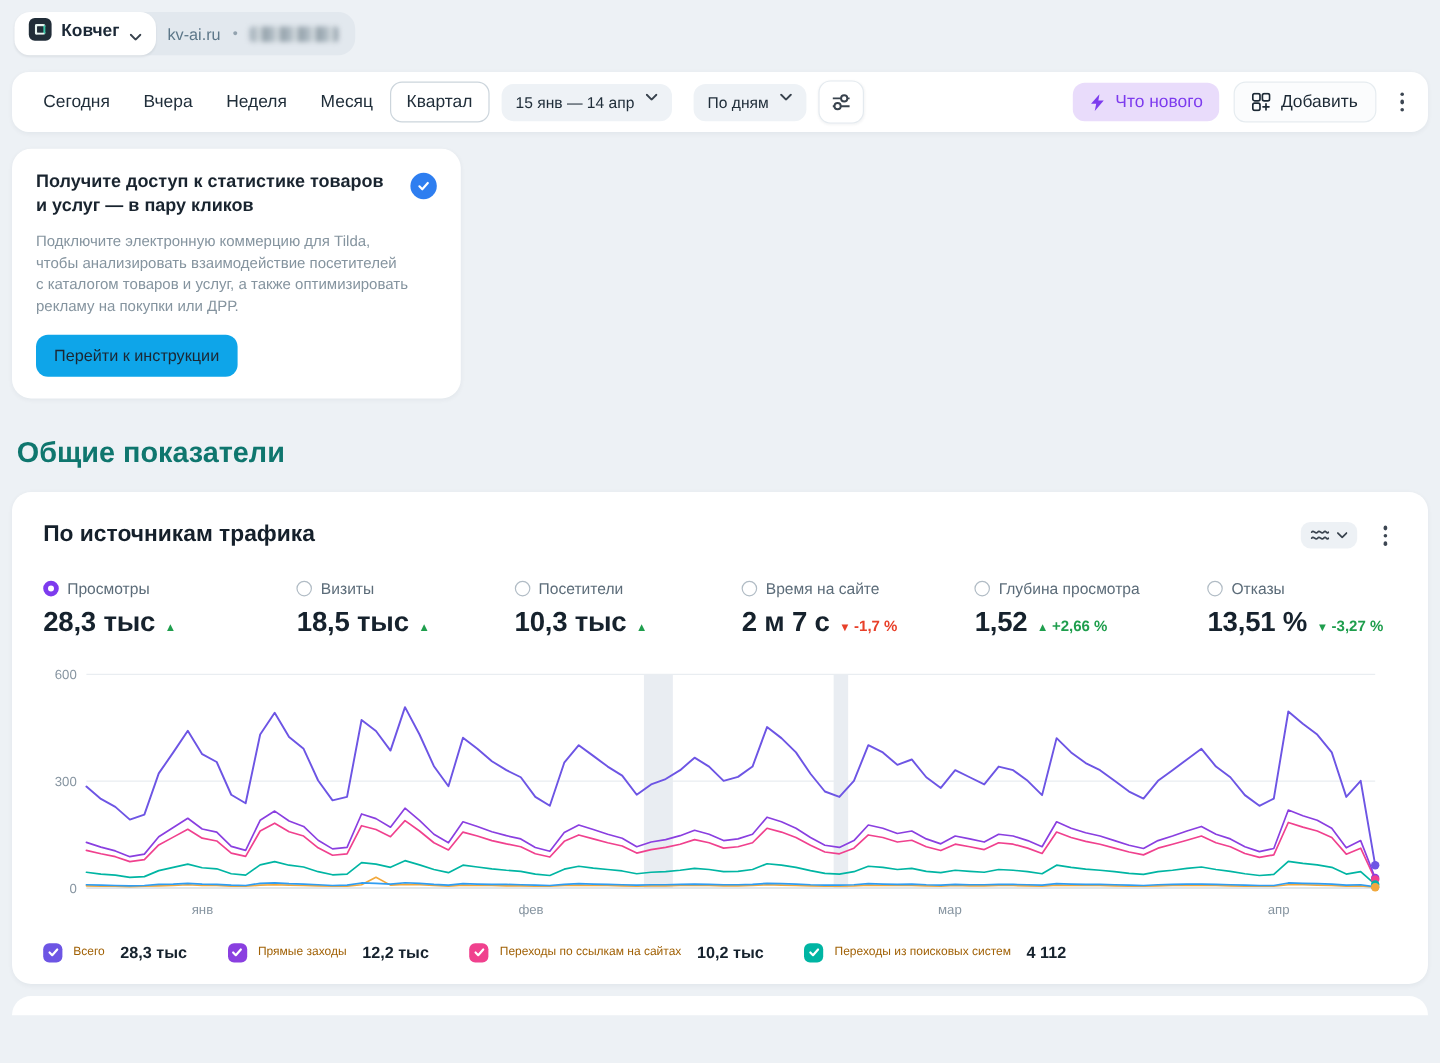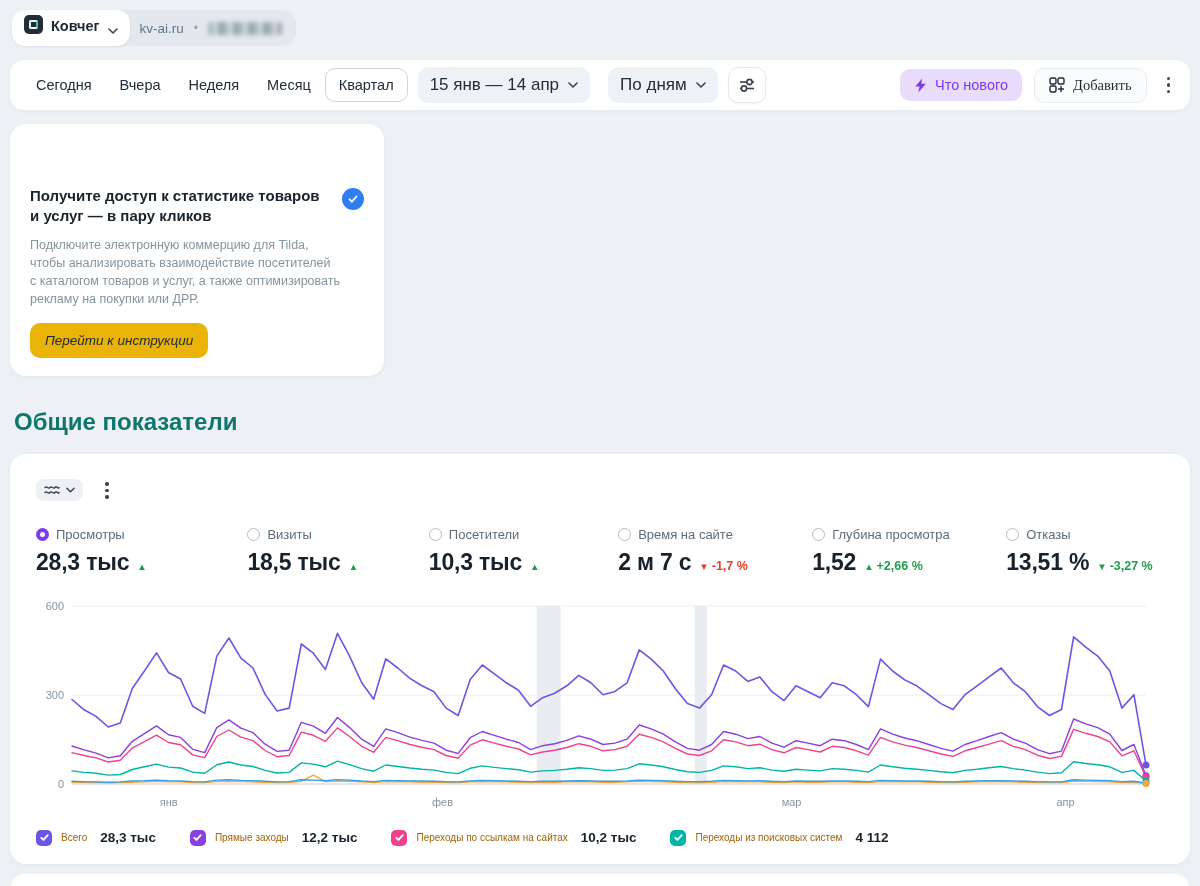--- a/index.html
+++ b/index.html
@@ -31,36 +31,36 @@
     background:
       linear-gradient(135deg, rgba(176,89,79,.65) 0 35%, rgba(0,0,0,0) 35%),
       repeating-conic-gradient(#9aa4ad 0 25%, #c8cfd5 0 50%);
     background-size:100% 100%, 8px 8px; }
   .chev path { stroke:#39434e; stroke-width:1.6; fill:none; stroke-linecap:round; stroke-linejoin:round; }
 
   
   .toolbar { margin:10px 10px 0; height:50px; display:flex; align-items:center; padding:0 12px; }
   .tab { font-size:14.5px; color:#202e3a; padding:8px 13px; border:1px solid transparent; border-radius:10px; background:none; cursor:pointer; font-family:inherit; }
   .tab.active { border-color:#ccd5dc; }
-  .pill { display:flex; align-items:center; gap:9px; background:#eef2f6; border-radius:10px; padding:8px 12px; font-size:17px; color:#202e3a; cursor:pointer; margin-left:10px; }
+  .pill { display:flex; gap:9px; background:#eef2f6; border-radius:10px; padding:8px 12px; font-size:13px; color:#202e3a; cursor:pointer; margin-left:10px; }
   .pill.gran { margin-left:18px; }
   .sq-btn { margin-left:10px; width:38px; height:36px; border:1px solid #e4eaef; border-radius:10px; background:#fff; display:flex; align-items:center; justify-content:center; cursor:pointer; box-shadow:0 1px 2px rgba(24,42,56,.05); }
   .toolbar-right { margin-left:auto; display:flex; align-items:center; gap:12px; }
   .whats-new { display:flex; align-items:flex-end; gap:8px; background:#e9dcfb; border-radius:10px; padding:8px 14px; font-size:14.5px; font-weight:500; color:#7d3bee; border:none; cursor:pointer; font-family:inherit; }
-  .add-btn { display:flex; align-items:center; gap:8px; background:#fbfcfd; border:1px solid #e6ecf0; border-radius:10px; padding:8px 14px; font-size:14.5px; color:#1c2935; cursor:pointer; font-family:Liberation Serif, serif; }
+  .add-btn { display:flex; align-items:center; gap:8px; background:#fbfcfd; border:1px solid #e6ecf0; border-radius:10px; padding:8px 14px; font-size:14.5px; color:#1c2935; cursor:pointer; font-family:Liberation Sans, sans-serif; }
   .kebab { display:flex; flex-direction:column; gap:3px; padding:6px 8px; background:none; border:none; cursor:pointer; }
   .kebab i { width:3.5px; height:3.5px; border-radius:50%; background:#3c4652; }
 
   
   .promo { margin:14px 10px 0; width:374px; border-radius:16px; padding:18px 20px 18px; }
-  .promo-head { display:flex; gap:12px; align-items:flex-start; justify-content:space-between;margin-top:44px; }
+  .promo-head { display:flex; gap:12px; align-items:flex-start; justify-content:space-between; }
   .promo-title { font-size:15px; font-weight:700; line-height:1.35; color:#19242f; width:300px; }
   .check-badge { width:22px; height:22px; border-radius:50%; background:#2e7ef0; display:flex; align-items:center; justify-content:center; flex:none; margin-top:2px; }
   .promo-body { margin-top:9px; font-size:12.5px; line-height:1.45; color:#85949f; width:310px; }
-  .promo-cta { margin-top:15px; display:inline-block; background:#eab308; border:none; border-radius:10px; padding:10px 15px; font-size:13.5px; color:#1b2733; cursor:pointer; font-family:inherit;font-style:italic; }
+  .promo-cta { margin-top:15px; display:inline-block; background:#0ea5e9; border:none; border-radius:10px; padding:10px 15px; font-size:13.5px; color:#1b2733; cursor:pointer; font-family:inherit; }
 
   
   .section-title { margin:32px 0 18px; padding-left:14px; font-size:24px; font-weight:700; color:#0f766e; }
 
   
   .chart-card { margin:0 10px; border-radius:16px; padding:22px 26px 18px; }
   .chart-head { display:flex; align-items:center; justify-content:space-between; }
   .chart-title { font-size:19px; font-weight:600; color:#15202b; }
   .chart-head-right { display:flex; align-items:center; gap:14px; }
   .mini-pill { display:flex; align-items:center; gap:6px; background:#edf1f5; border-radius:8px; padding:5px 8px; border:none; cursor:pointer; }
@@ -169,20 +169,21 @@
     </span>
   </div>
   <div class="promo-body">Подключите электронную коммерцию для Tilda, чтобы анализировать взаимодействие посетителей с каталогом товаров и услуг, а также оптимизировать рекламу на покупки или ДРР.</div>
   <button class="promo-cta">Перейти к инструкции</button>
 </div>
 
 <h1 class="section-title">Общие показатели</h1>
 
 <div class="chart-card card">
   <div class="chart-head">
+    <div class="chart-title">По источникам трафика</div>
     <div class="chart-head-right">
       <button class="mini-pill">
         <svg width="16" height="12" viewBox="0 0 16 12">
           <path d="M1 3.5c2-2.4 3 2.4 5 0s3 2.4 5 0 3 2.4 4 0" fill="none" stroke="#39434e" stroke-width="1.4" stroke-linecap="round"></path>
           <path d="M1 8.5c2-2.4 3 2.4 5 0s3 2.4 5 0 3 2.4 4 0" fill="none" stroke="#39434e" stroke-width="1.4" stroke-linecap="round"></path>
         </svg>
         <svg class="chev" width="9" height="6" viewBox="0 0 10 6">
             <path d="M1 1l4 4 4-4"></path>
           </svg>
       </button>

